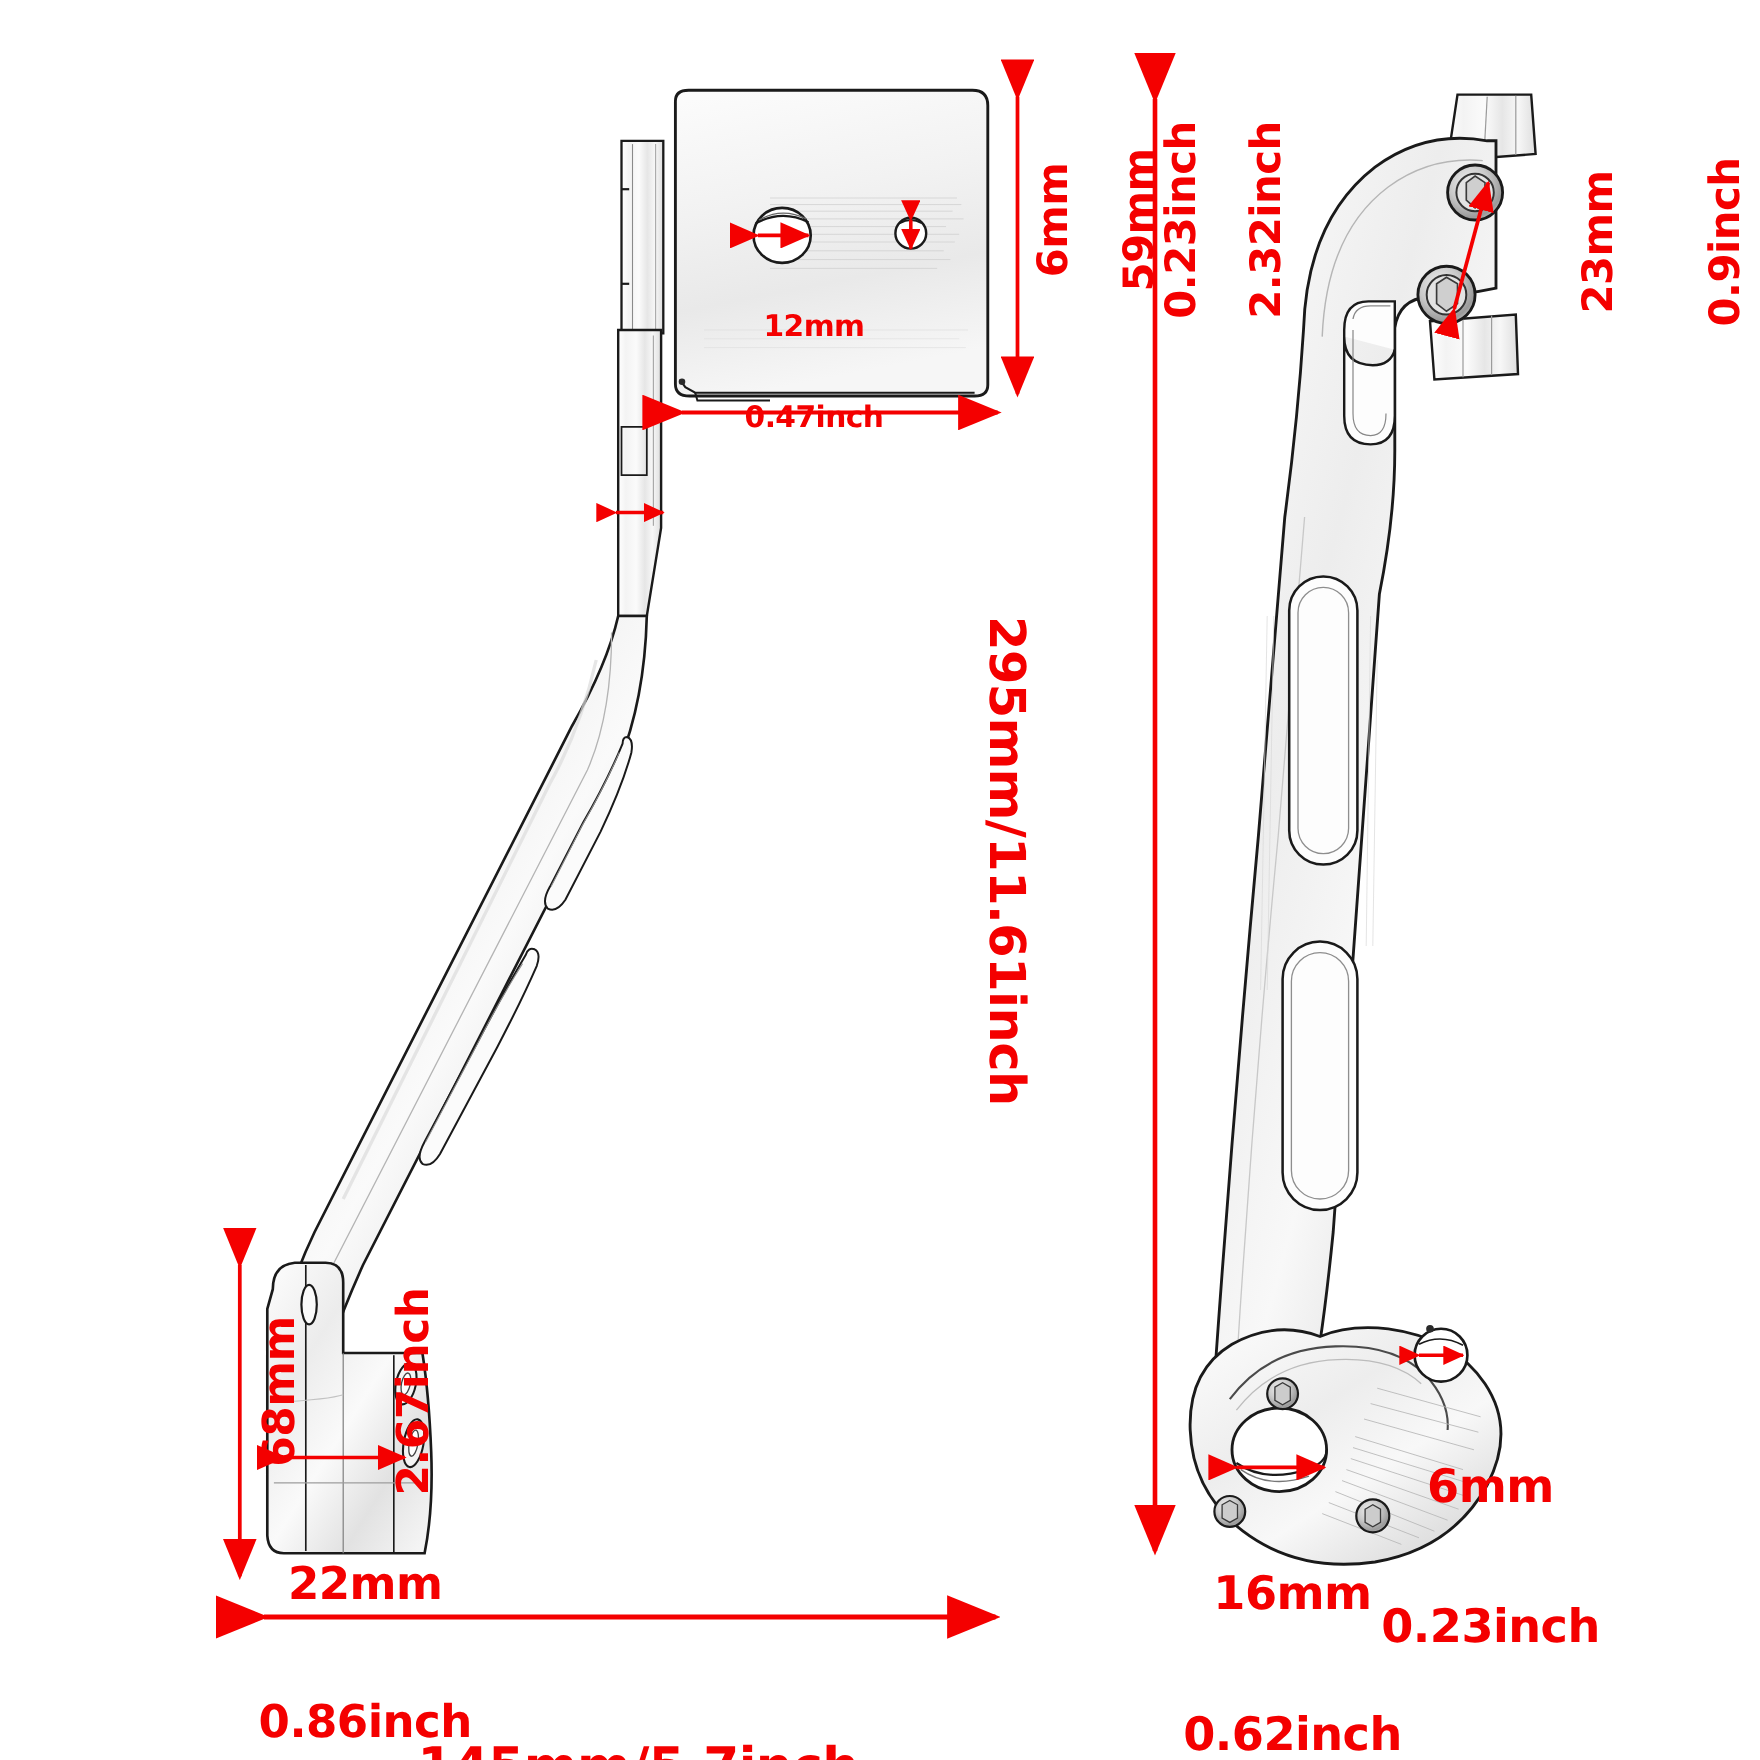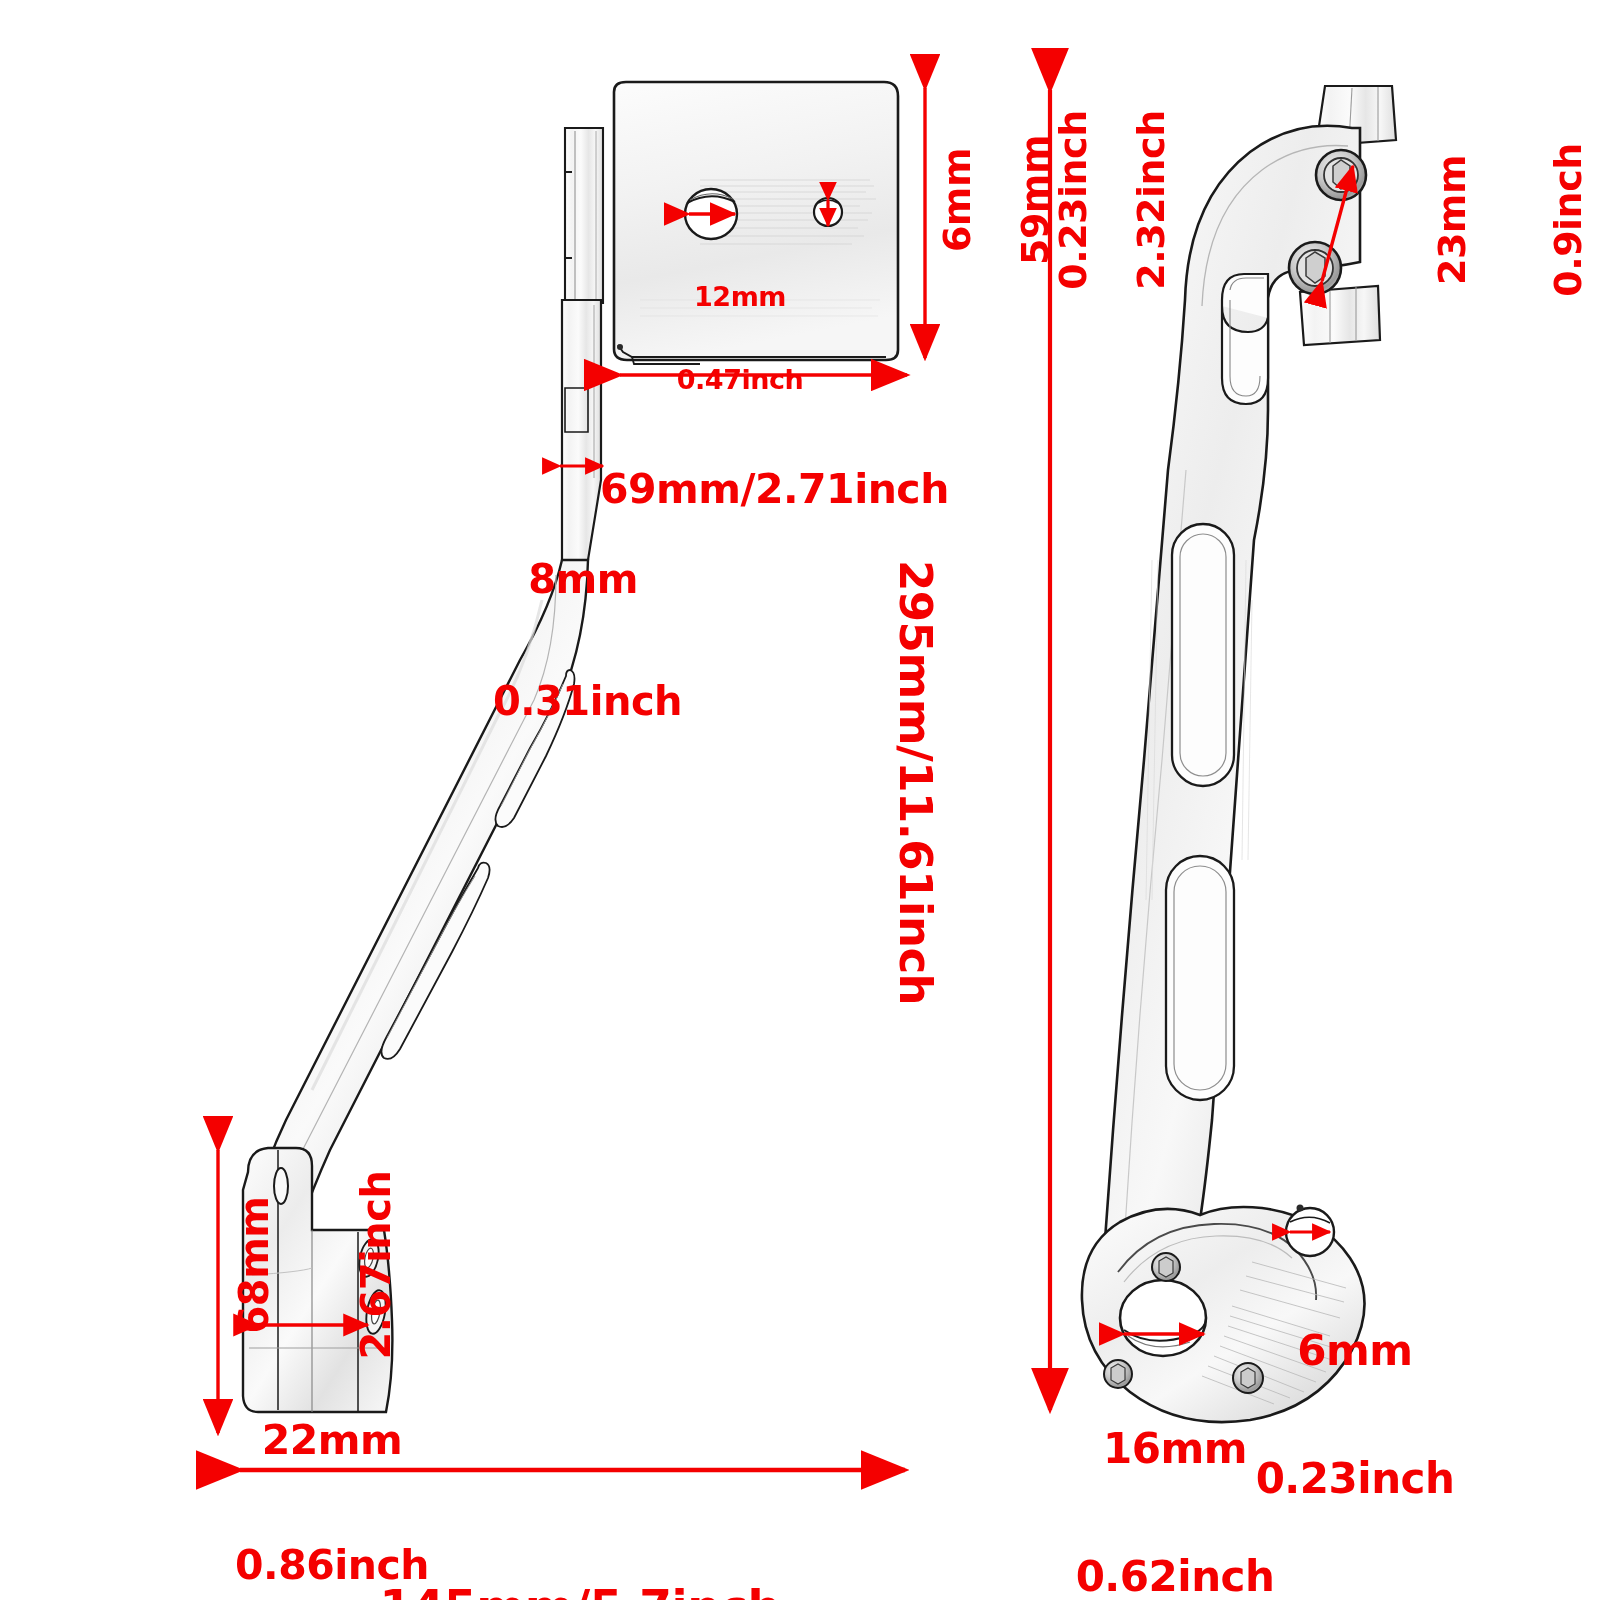--- a/index.html
+++ b/index.html
@@ -388,28 +388,21 @@
   <div class="dim-label center rot-ccw" style="left:860px; top:300px; width:200px; font-size:38px; transform:rotate(-90deg);">
     <div>6mm</div>
     <div>0.23inch</div>
   </div>
 
   <div class="dim-label center rot-ccw" style="left:938px; top:300px; width:200px; font-size:38px; transform:rotate(-90deg);">
     <div>59mm</div>
     <div>2.32inch</div>
   </div>
 
-  <div class="dim-label center" style="left:600px; top:385px; width:330px; font-size:41px;">
-    <div>69mm/2.71inch</div>
-  </div>
-
-  <div class="dim-label center" style="left:493px; top:477px; width:180px; font-size:40px;">
-    <div>8mm</div>
-    <div>0.31inch</div>
-  </div>
+
 
   <div class="dim-label center rot-ccw" style="left:152px; top:1400px; width:270px; font-size:40px; transform:rotate(-90deg);">
     <div>68mm</div>
     <div>2.67inch</div>
   </div>
 
   <div class="dim-label center" style="left:222px; top:1336px; width:220px; font-size:41px;">
     <div>22mm</div>
     <div>0.86inch</div>
   </div>

